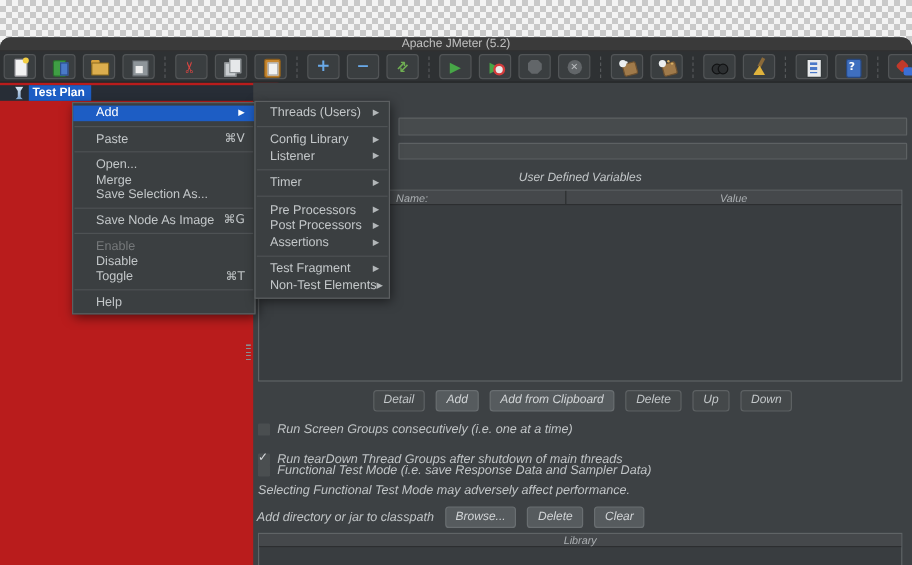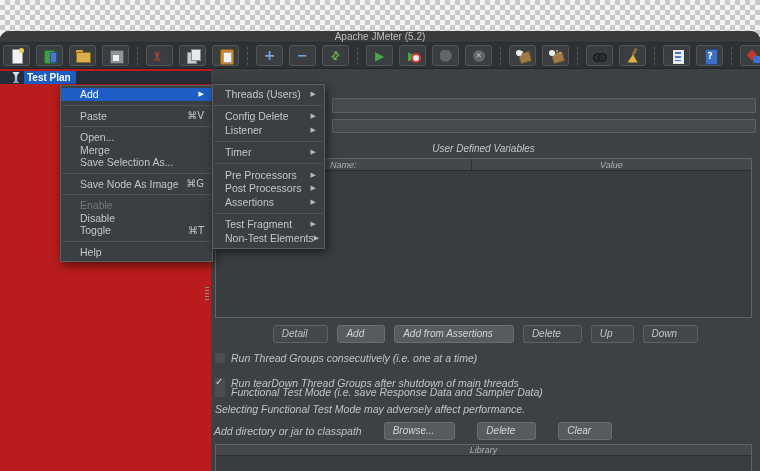--- a/index.html
+++ b/index.html
@@ -127,36 +127,36 @@
   .th { font-size:9px; color:#abafb2; text-align:center; line-height:12px; }
   .th.c1 { width:47.8%; border-right:1px solid #2c2e30; }
   .th.c2 { flex:1; }
   .tbody { width:100%; height:calc(100% - 12px); }
 
   .row-buttons {
     position:absolute; left:0; top:256px; width:549px;
     display:flex; justify-content:center; gap:9px;
   }
   .btn {
-    font-size:10px; line-height:11px; padding:2px 20px 3px 8px; border-radius:3px;
+    font-size:10px; line-height:11px; padding:2px 8px 3px 8px; border-radius:3px;
     color:#c2c6c8; background:#44484a; border:1px solid #5d6163; white-space:nowrap;
   }
   .btn.lt { background:#565b5e; border-color:#696e71; color:#d2d5d7; }
 
   .chk-row { position:absolute; left:4px; display:flex; align-items:center; gap:6px; height:12px; }
   .chk {
     width:10px; height:10px; background:#4a4e50; border:1px solid #70757
 8; border-radius:1px; position:relative; flex:0 0 auto;
   }
   .chk.on { border-color:#9aa0a3; }
   .chk.on::after { content:"✓"; position:absolute; left:0; top:-2px; font:700 10px/12px "DejaVu Sans",sans-serif; color:#d5d8da; }
   .chk-label, .plain-label { font-size:10.5px; color:#c0c4c6; white-space:nowrap; }
   .note-row { position:absolute; left:4px; }
 
-  .classpath-row { position:absolute; left:3px; top:353px; display:flex; align-items:center; gap:22px; }
+  .classpath-row { position:absolute; left:3px; top:353px; display:flex; align-items:center; gap:9px; }
   .lib-table {
     position:absolute; left:4px; top:375px; width:537px; height:49px;
     border:1px solid #606466; background:#393d40;
   }
   .lib-head { height:11px; background:#45484b; border-bottom:1px solid #2c2e30; text-align:center; font-size:9px; color:#abafb2; line-height:11px; }
 
   .splitter-grip {
     position:absolute; left:205px; top:256px; width:4px; height:14px; z-index:5;
     background:repeating-linear-gradient(#8a8e91 0 1px, transparent 1px 3px);
   }
@@ -259,29 +259,29 @@
       <div class="thead">
         <div class="th c1">Name:</div>
         <div class="th c2">Value</div>
       </div>
       <div class="tbody"></div>
     </div>
 
     <div class="row-buttons">
       <div class="btn">Detail</div>
       <div class="btn lt">Add</div>
-      <div class="btn lt">Add from Assertions</div>
+      <div class="btn lt">Add from Clipboard</div>
       <div class="btn">Delete</div>
       <div class="btn">Up</div>
       <div class="btn">Down</div>
     </div>
 
     <div class="chk-row" style="top:283px">
       <span class="chk"></span>
-      <span class="chk-label">Run Thread Groups consecutively (i.e. one at a time)</span>
+      <span class="chk-label">Run Screen Groups consecutively (i.e. one at a time)</span>
     </div>
     <div class="chk-row" style="top:308px">
       <span class="chk on"></span>
       <span class="chk-label">Run tearDown Thread Groups after shutdown of main threads</span>
     </div>
     <div class="chk-row" style="top:317px">
       <span class="chk"></span>
       <span class="chk-label">Functional Test Mode (i.e. save Response Data and Sampler Data)</span>
     </div>
     <div class="note-row plain-label" style="top:334px">Selecting Functional Test Mode may adversely affect performance.</div>
@@ -343,21 +343,21 @@
       </div>
   </div>
 
   <div class="menu sub-menu">
     <div class="mi">
       <span>Threads (Users)</span>
         <span class="arrow">▶</span>
     </div>
     <div class="msep"></div>
     <div class="mi">
-      <span>Config Delete</span>
+      <span>Config Library</span>
         <span class="arrow">▶</span>
     </div>
     <div class="mi">
       <span>Listener</span>
         <span class="arrow">▶</span>
     </div>
     <div class="msep"></div>
     <div class="mi">
       <span>Timer</span>
         <span class="arrow">▶</span>

